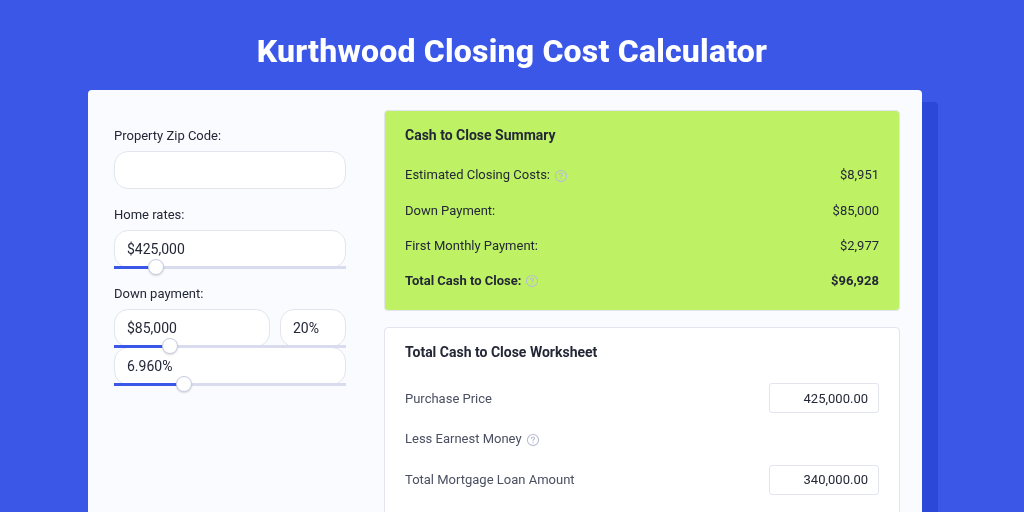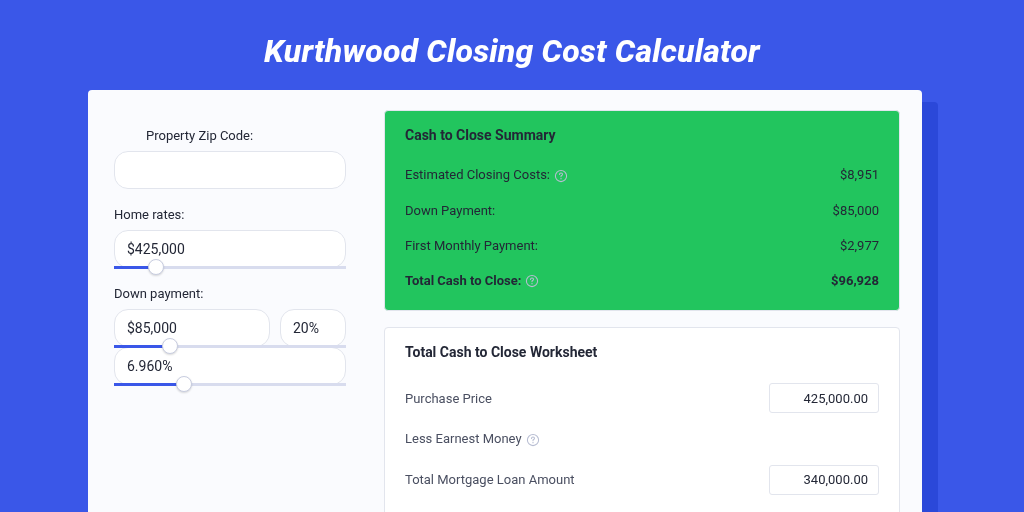--- a/index.html
+++ b/index.html
@@ -28,21 +28,20 @@
     position: relative;
     overflow: hidden;
   }
   .page-title {
     text-align: center;
     color: #fff;
     font-weight: 800;
     font-size: 32px;
     letter-spacing: 0.2px;
     padding-top: 32px;
-    font-style: italic;
   }
   .card-shadow {
     position: absolute;
     left: 104px;
     top: 102px;
     width: 834px;
     height: 500px;
     background: var(--blue-shadow);
     border-radius: 4px;
   }
@@ -67,21 +66,21 @@
     flex: 1 1 auto;
     padding: 20px 22px 20px 16px;
     font-size: 13px;
   }
   .field-label {
     font-size: 13px;
     color: var(--text);
     margin-bottom: 8px;
     margin-top: 18px;
   }
-  .field-label:first-child { margin-top: 10px; margin-left: 32px; }
+  .field-label:first-child { margin-top: 10px; }
   .input {
     width: 100%;
     height: 38px;
     border: 1px solid var(--border);
     background: #fff;
     border-radius: 14px;
     padding: 0 12px;
     font-size: 14px;
     color: var(--text);
     outline: none;
@@ -116,21 +115,21 @@
     border-radius: 50%;
     background: #fff;
     border: 1px solid #c8cde0;
     box-shadow: 0 1px 2px rgba(0,0,0,0.15);
     transform: translateX(-50%);
     cursor: pointer;
   }
   .link { color: var(--link); text-decoration: none; cursor: pointer; }
   
   .summary {
-    background: #22c55e;
+    background: #bef264;
     border: 1px solid var(--border);
     border-radius: 4px;
     padding: 16px 20px 12px 20px;
   }
   .summary h4 {
     margin: 0 0 14px 0;
     font-size: 14px;
     font-weight: 700;
   }
   .srow {

